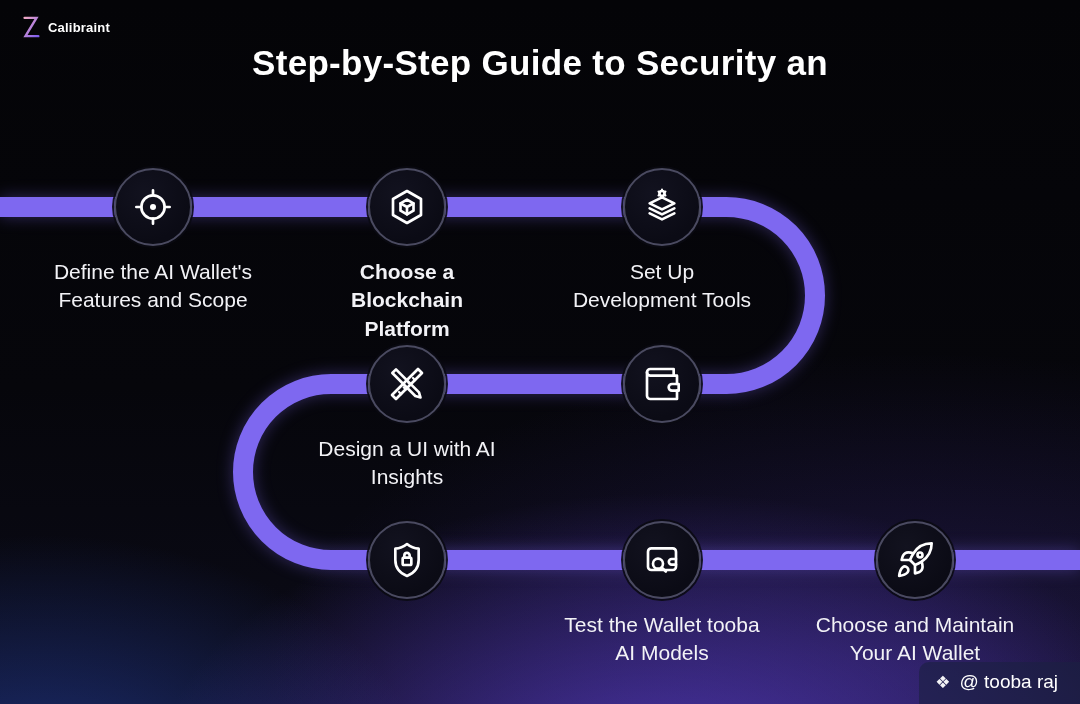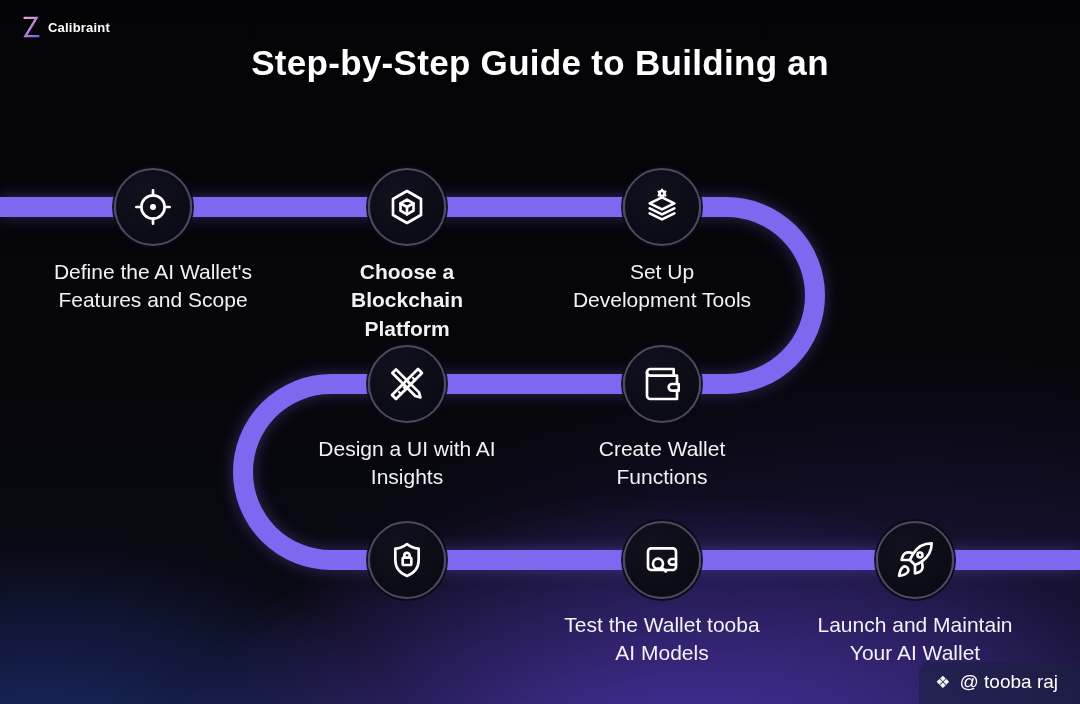--- a/index.html
+++ b/index.html
@@ -70,21 +70,21 @@
             <stop offset="1" stop-color="#7d5cf0"></stop>
           </linearGradient>
         </defs>
         <path d="M5 3 L18 3 L6 23 L20 23" fill="none" stroke="url(#lg)" stroke-width="2.6" stroke-linecap="round"></path>
       </svg>
     </span>
     <span class="brand-name">Calibraint</span>
   </div>
 
   <div class="title">
-    <div>Step-by-Step Guide to Building an</div>
+    <div>Step-by-Step Guide to Security an</div>
   </div>
 
   <svg class="flow" viewBox="0 0 1080 704">
     <path d="M -20 207 L 726.5 207 A 88.5 88.5 0 0 1 726.5 384 L 331 384 A 88 88 0 0 0 331 560 L 1100 560" fill="none" stroke="#7E68F0" stroke-width="20"></path>
   </svg>
 
   <div class="node n1">
     <div class="circle">
       <span>
         <svg class="ico" width="40" height="40" viewBox="0 0 24 24">
@@ -141,21 +141,20 @@
   <div class="node n5">
     <div class="circle">
       <span>
         <svg class="ico" width="40" height="40" viewBox="0 0 24 24">
           <path d="M21 12V7H5a2 2 0 0 1 0-4h14v4"></path>
           <path d="M3 5v14a2 2 0 0 0 2 2h16v-5"></path>
           <path d="M18 12a2 2 0 0 0 0 4h4v-4z"></path>
         </svg>
       </span>
     </div>
-    <div class="label">Create Wallet Functions</div>
   </div>
 
   <div class="node n6">
     <div class="circle">
       <span>
         <svg class="ico" width="40" height="40" viewBox="0 0 24 24">
           <path d="M12 2.4c2 1.6 4.6 2.6 7 2.8V12c0 4.8-3 8-7 9.6C8 20 5 16.8 5 12V5.2c2.4-.2 5-1.2 7-2.8z"></path>
           <rect x="9.4" y="10.6" width="5.2" height="4.4" rx="0.8"></rect>
           <path d="M10.4 10.6V9.3a1.6 1.6 0 0 1 3.2 0v1.3"></path>
         </svg>
@@ -182,21 +181,21 @@
       <span>
         <svg class="ico" width="40" height="40" viewBox="0 0 24 24">
           <path d="M4.5 16.5c-1.5 1.26-2 5-2 5s3.74-.5 5-2c.71-.84.7-2.13-.09-2.91a2.18 2.18 0 0 0-2.91-.09z"></path>
           <path d="M12 15l-3-3a22 22 0 0 1 2-3.95A12.88 12.88 0 0 1 22 2c0 2.72-.78 7.5-6 11a22.35 22.35 0 0 1-4 2z"></path>
           <path d="M9 12H4s.55-3.03 2-4c1.62-1.08 5 0 5 0"></path>
           <path d="M12 15v5s3.03-.55 4-2c1.08-1.62 0-5 0-5"></path>
           <circle cx="15" cy="9" r="1.5"></circle>
         </svg>
       </span>
     </div>
-    <div class="label">Launch and Maintain Your AI Wallet</div>
+    <div class="label">Choose and Maintain Your AI Wallet</div>
   </div>
 
   <div class="watermark">
     <span class="wm-icon">❖</span>
     <span>@ tooba raj</span>
   </div>
 
 </div>
 
 </body></html>

